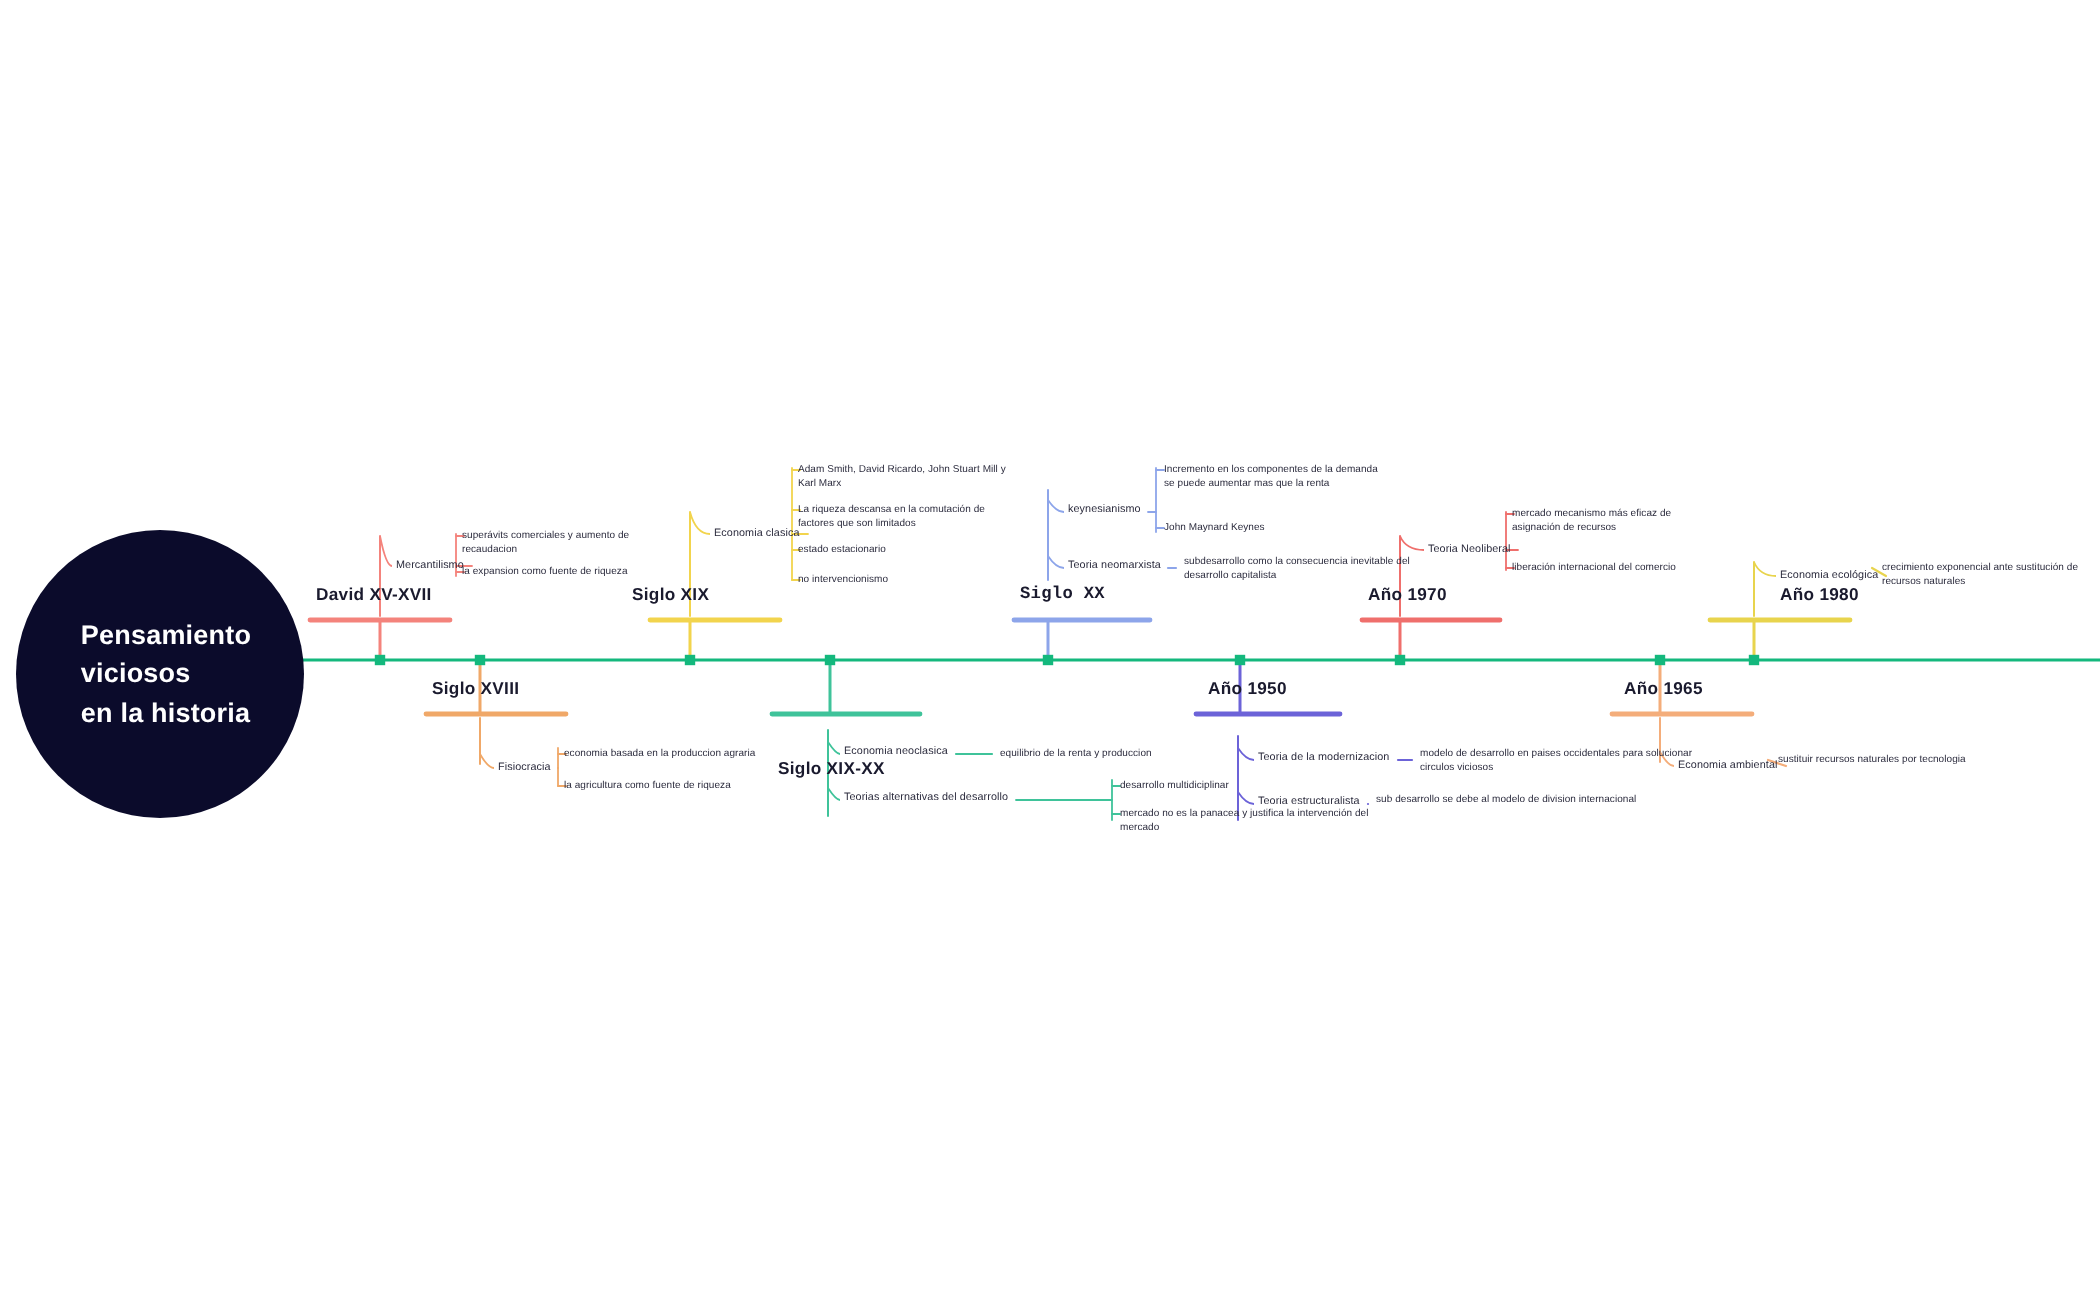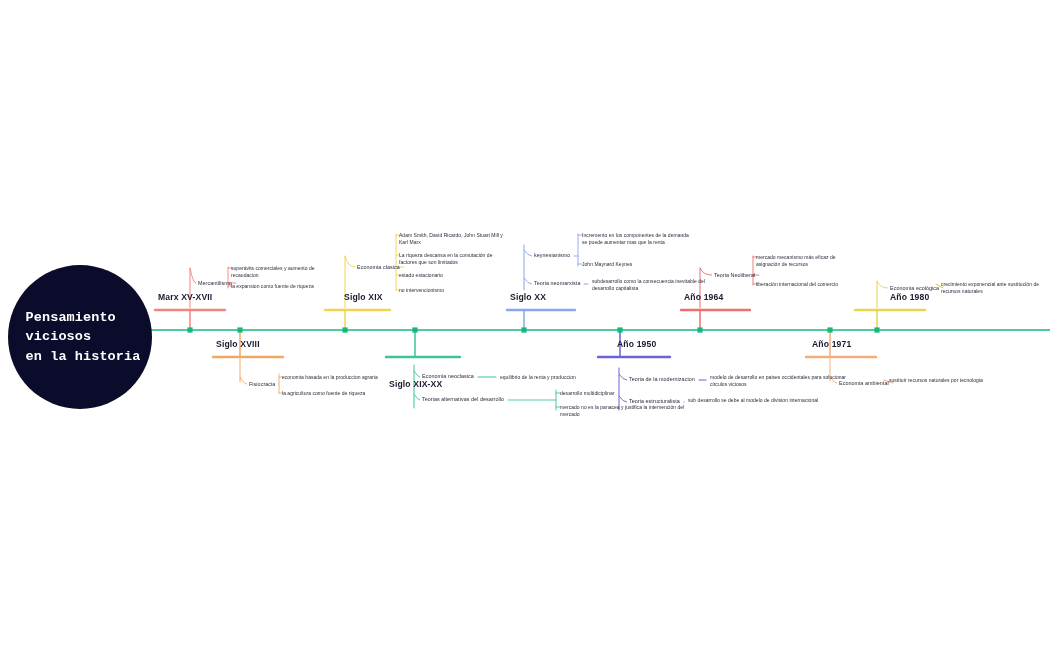--- a/index.html
+++ b/index.html
@@ -26,21 +26,20 @@
     left: 8px;
     top: 265px;
     width: 144px;
     height: 144px;
     border-radius: 50%;
     background: #0b0b2b;
     color: #ffffff;
     display: flex;
     align-items: center;
     justify-content: center;
-    font-family: Liberation Mono, monospace;
   }
   .root-text {
     font-size: 13.5px;
     font-weight: bold;
     line-height: 1.45;
     text-align: left;
     padding-left: 6px;
     letter-spacing: .1px;
   }
   
@@ -162,54 +161,54 @@
 
 <div class="root-node">
   <div class="root-text">
     <div>Pensamiento</div>
     <div>viciosos</div>
     <div>en la historia</div>
   </div>
 </div>
 
 <div id="labels">
-    <div class="era-label" style="left: 158px; top: 292px; color: rgb(26, 26, 46);">Marx XV-XVII</div>
+    <div class="era-label" style="left: 158px; top: 292px; color: rgb(26, 26, 46);">David XV-XVII</div>
     <div class="b1-label" style="left: 198px; top: 280px; color: rgb(43, 43, 61);">Mercantilismo</div>
     <div class="b2-label" style="left: 231px; top: 265px; color: rgb(43, 43, 61); width: 95px;">superávits comerciales y aumento de recaudacion</div>
     <div class="b2-label" style="left: 231px; top: 283px; color: rgb(43, 43, 61); width: 95px;">la expansion como fuente de riqueza</div>
     <div class="era-label" style="left: 216px; top: 339px; color: rgb(26, 26, 46);">Siglo XVIII</div>
     <div class="b1-label" style="left: 249px; top: 381px; color: rgb(43, 43, 61);">Fisiocracia</div>
     <div class="b2-label" style="left: 282px; top: 374px; color: rgb(43, 43, 61); width: 100px;">economia basada en la produccion agraria</div>
     <div class="b2-label" style="left: 282px; top: 390px; color: rgb(43, 43, 61); width: 100px;">la agricultura como fuente de riqueza</div>
-    <div class="era-label" style="left: 344px; top: 292px; color: rgb(26, 26, 46);">Siglo XIX</div>
+    <div class="era-label" style="left: 316px; top: 292px; color: rgb(26, 26, 46);">Siglo XIX</div>
     <div class="b1-label" style="left: 357px; top: 264px; color: rgb(43, 43, 61);">Economia clasica</div>
     <div class="b2-label" style="left: 399px; top: 232px; color: rgb(43, 43, 61); width: 105px;">Adam Smith, David Ricardo, John Stuart Mill y Karl Marx</div>
     <div class="b2-label" style="left: 399px; top: 252px; color: rgb(43, 43, 61); width: 105px;">La riqueza descansa en la comutación de factores que son limitados</div>
     <div class="b2-label" style="left: 399px; top: 272px; color: rgb(43, 43, 61); width: 105px;">estado estacionario</div>
     <div class="b2-label" style="left: 399px; top: 287px; color: rgb(43, 43, 61); width: 105px;">no intervencionismo</div>
     <div class="era-label" style="left: 389px; top: 339px; color: rgb(26, 26, 46); margin-top: 40px;">Siglo XIX-XX</div>
     <div class="b1-label" style="left: 422px; top: 373px; color: rgb(43, 43, 61);">Economia neoclasica</div>
     <div class="b2-label" style="left: 500px; top: 374px; color: rgb(43, 43, 61); width: 150px;">equilibrio de la renta y produccion</div>
     <div class="b1-label" style="left: 422px; top: 396px; color: rgb(43, 43, 61);">Teorias alternativas del desarrollo</div>
     <div class="b2-label" style="left: 560px; top: 390px; color: rgb(43, 43, 61); width: 140px;">desarrollo multidiciplinar</div>
     <div class="b2-label" style="left: 560px; top: 404px; color: rgb(43, 43, 61); width: 140px;">mercado no es la panacea y justifica la intervención del mercado</div>
-    <div class="era-label" style="left: 510px; top: 292px; color: rgb(26, 26, 46);">Siglo XX</div>
+    <div class="era-label" style="left: 510px; top: 292px; color: rgb(26, 26, 46); font-family: Liberation Mono, monospace;">Siglo XX</div>
     <div class="b1-label" style="left: 534px; top: 252px; color: rgb(43, 43, 61);">keynesianismo</div>
     <div class="b2-label" style="left: 582px; top: 232px; color: rgb(43, 43, 61); width: 110px;">Incremento en los componentes de la demanda se puede aumentar mas que la renta</div>
     <div class="b2-label" style="left: 582px; top: 261px; color: rgb(43, 43, 61); width: 110px;">John Maynard Keynes</div>
     <div class="b1-label" style="left: 534px; top: 280px; color: rgb(43, 43, 61);">Teoria neomarxista</div>
     <div class="b2-label" style="left: 592px; top: 278px; color: rgb(43, 43, 61); width: 120px;">subdesarrollo como la consecuencia inevitable del desarrollo capitalista</div>
-    <div class="era-label" style="left: 604px; top: 339px; color: rgb(26, 26, 46); margin-left: 13px;">Año 1950</div>
+    <div class="era-label" style="left: 604px; top: 339px; color: rgb(26, 26, 46);">Año 1950</div>
     <div class="b1-label" style="left: 629px; top: 376px; color: rgb(43, 43, 61);">Teoria de la modernizacion</div>
     <div class="b2-label" style="left: 710px; top: 374px; color: rgb(43, 43, 61); width: 140px;">modelo de desarrollo en paises occidentales para solucionar circulos viciosos</div>
     <div class="b1-label" style="left: 629px; top: 398px; color: rgb(43, 43, 61);">Teoria estructuralista</div>
     <div class="b2-label" style="left: 688px; top: 397px; color: rgb(43, 43, 61); width: 140px;">sub desarrollo se debe al modelo de division internacional</div>
-    <div class="era-label" style="left: 684px; top: 292px; color: rgb(26, 26, 46);">Año 1964</div>
+    <div class="era-label" style="left: 684px; top: 292px; color: rgb(26, 26, 46);">Año 1970</div>
     <div class="b1-label" style="left: 714px; top: 272px; color: rgb(43, 43, 61);">Teoria Neoliberal</div>
     <div class="b2-label" style="left: 756px; top: 254px; color: rgb(43, 43, 61); width: 95px;">mercado mecanismo más eficaz de asignación de recursos</div>
     <div class="b2-label" style="left: 756px; top: 281px; color: rgb(43, 43, 61); width: 95px;">liberación internacional del comercio</div>
-    <div class="era-label" style="left: 812px; top: 339px; color: rgb(26, 26, 46);">Año 1971</div>
+    <div class="era-label" style="left: 812px; top: 339px; color: rgb(26, 26, 46);">Año 1965</div>
     <div class="b1-label" style="left: 839px; top: 380px; color: rgb(43, 43, 61);">Economia ambiental</div>
     <div class="b2-label" style="left: 889px; top: 377px; color: rgb(43, 43, 61); width: 120px;">sustituir recursos naturales por tecnologia</div>
     <div class="era-label" style="left: 858px; top: 292px; color: rgb(26, 26, 46); margin-left: 32px;">Año 1980</div>
     <div class="b1-label" style="left: 890px; top: 285px; color: rgb(43, 43, 61);">Economia ecológica</div>
     <div class="b2-label" style="left: 941px; top: 281px; color: rgb(43, 43, 61); width: 110px;">crecimiento exponencial ante sustitución de recursos naturales</div>
   </div>
 
 </body></html>

